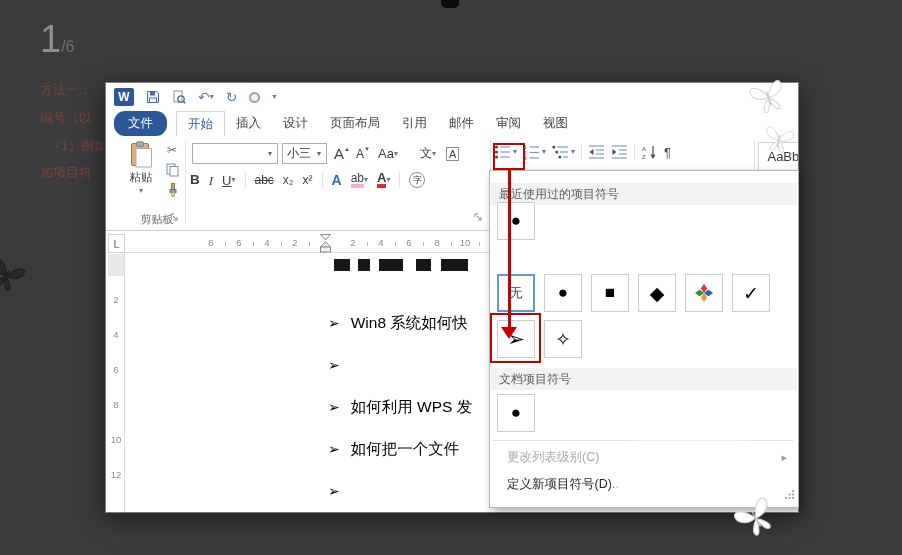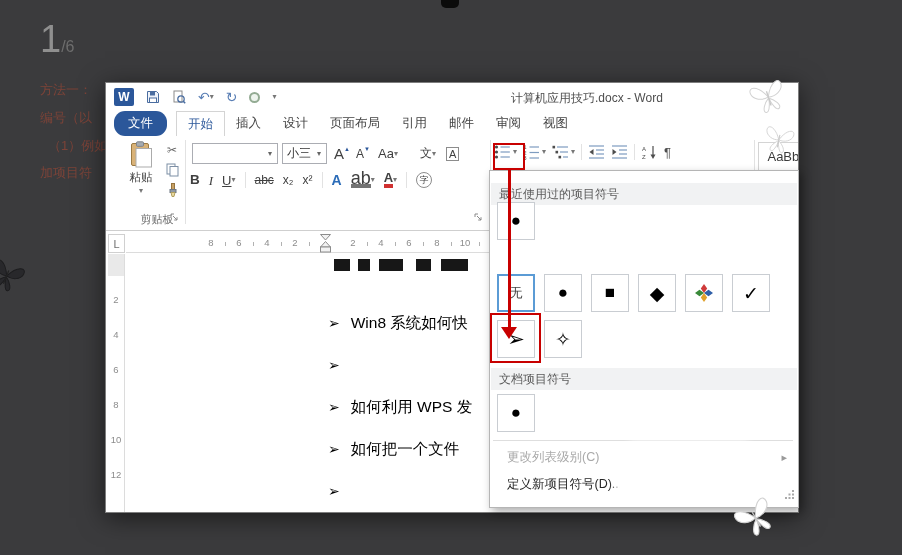--- a/index.html
+++ b/index.html
@@ -147,21 +147,20 @@
         <span class="q">
           <span class="glyph-btn">↶</span>
             <span class="tiny-caret">▾</span>
         </span>
         <span class="q glyph-btn">↻</span>
         <span class="q">
             <span class="circle-ic"></span>
           </span>
         <span class="q tiny-caret">▾</span>
       </div>
-      <div class="title">计算机应用技巧.docx - Word</div>
     </div>
 
     <div class="tabrow">
       <div class="tab tab-file">文件</div>
       <div class="tab tab-active">开始</div>
       <div class="tab">插入</div>
       <div class="tab">设计</div>
       <div class="tab">页面布局</div>
       <div class="tab">引用</div>
       <div class="tab">邮件</div>
@@ -238,21 +237,21 @@
             <span style="text-decoration:underline">U</span>
             <span class="tiny-caret">▾</span>
           </span>
         <span class="vdiv"></span>
         <span class="r2" style="text-decoration:line-through;font-size:12px">abc</span>
         <span class="r2" style="font-size:12px">x₂</span>
         <span class="r2" style="font-size:12px">x²</span>
         <span class="vdiv"></span>
         <span class="r2" style="color:#2b6cb8;font-weight:bold;font-size:14px">A</span>
         <span class="r2">
-            <span style="font-size:18px;border-bottom:4px solid #737373;line-height:11px">ab</span>
+            <span style="font-size:12px;border-bottom:4px solid #f9a8d4;line-height:11px">ab</span>
             <span class="tiny-caret">▾</span>
           </span>
         <span class="r2">
             <span style="font-weight:bold;font-size:13px;border-bottom:4px solid #d03030;line-height:12px">A</span>
             <span class="tiny-caret">▾</span>
           </span>
         <span class="vdiv"></span>
         <span class="r2">
             <span class="circ-char">字</span>
           </span>

